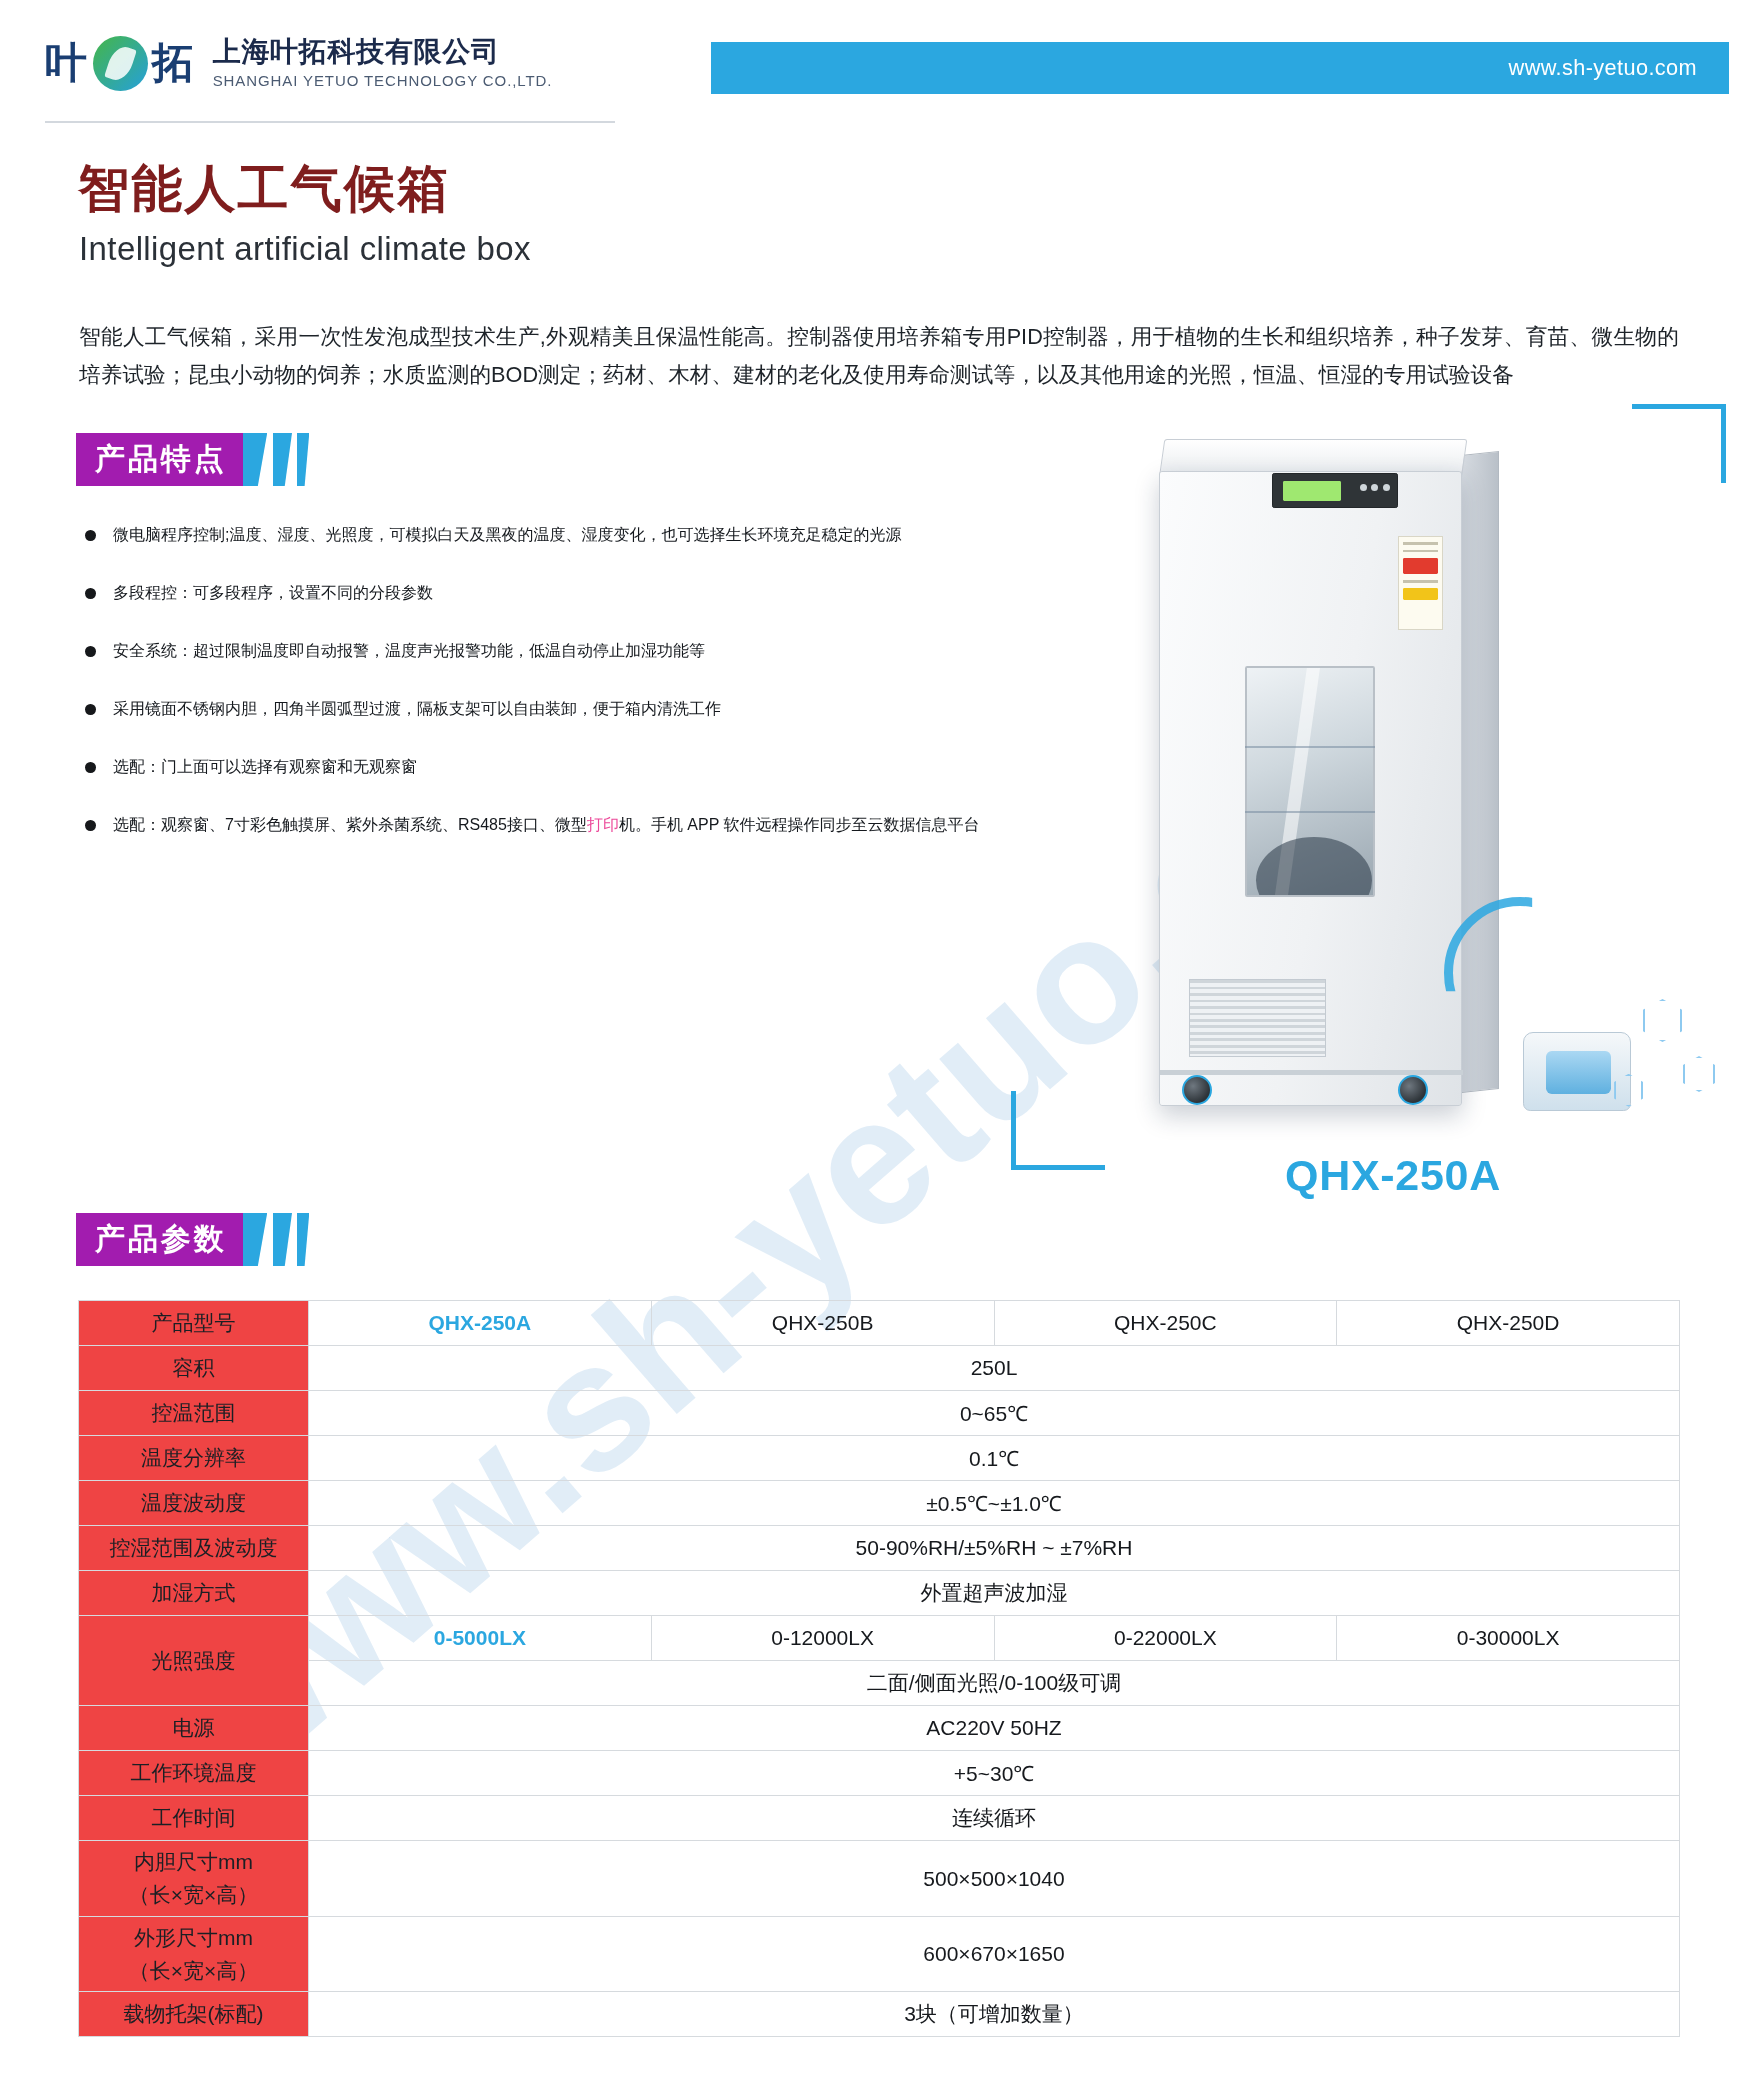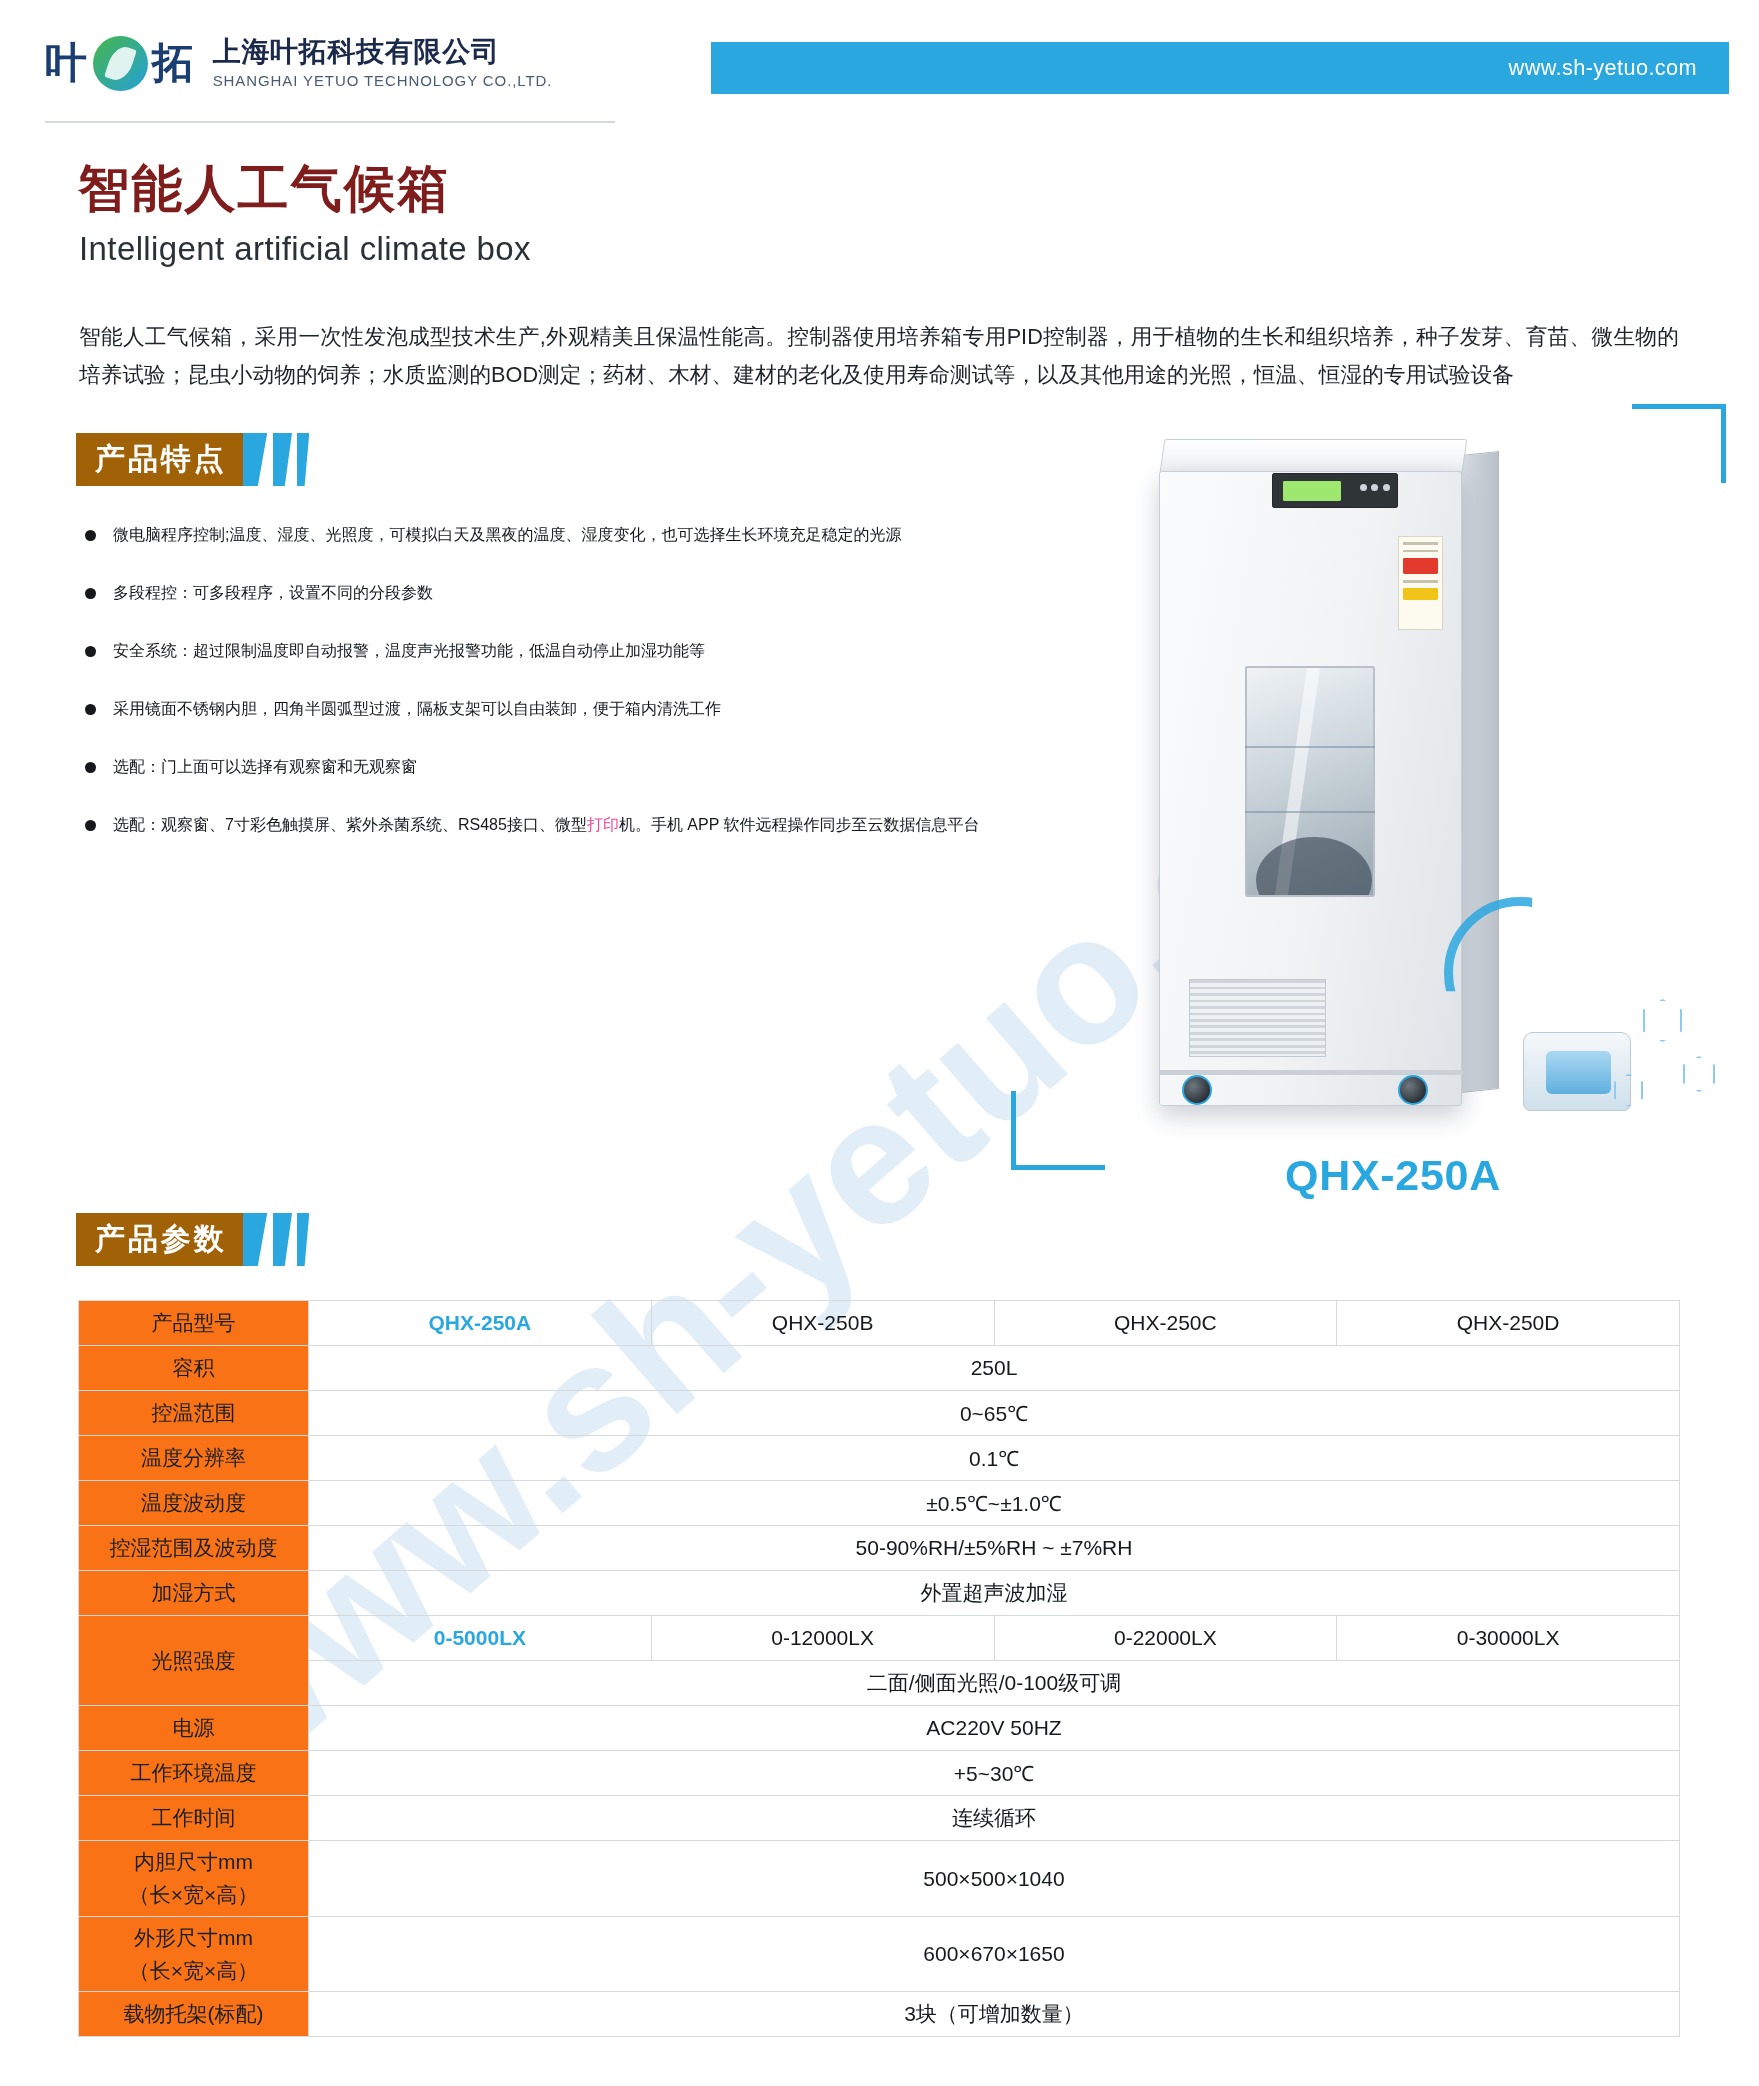--- a/index.html
+++ b/index.html
@@ -148,21 +148,21 @@
 
   
   .section-banner {
     position: absolute;
     display: flex;
     align-items: stretch;
     height: 53px;
     z-index: 2;
   }
   .banner-box {
-    background: #a16207;
+    background: #a21caf;
     color: #fff;
     font-size: 30px;
     font-weight: bold;
     letter-spacing: 2.9px;
     display: flex;
     align-items: center;
     padding: 0 16px 0 19px;
   }
   .banner-slant {
     width: 24.6px;
@@ -421,21 +421,21 @@
   }
   table.spec td {
     border: 1.4px solid #d6dade;
     height: 45px;
     text-align: center;
     vertical-align: middle;
     padding: 4.3px 5.8px;
   }
   td.label {
     width: 230px;
-    background: #f97316;
+    background: #ef4444;
     color: #1b1f24;
   }
   td.accent { color: #2ba7e0; font-weight: bold; }
   td.tall { height: 87px; line-height: 33px; }
 </style>
 </head>
 <body>
 
 <div class="watermark">
   <div class="wm-text wm1">www.sh-yetuo.com</div>

